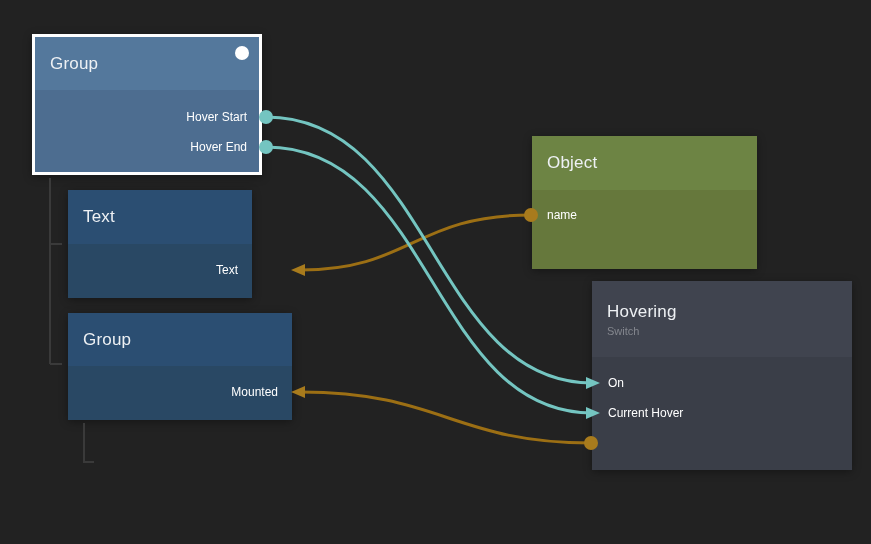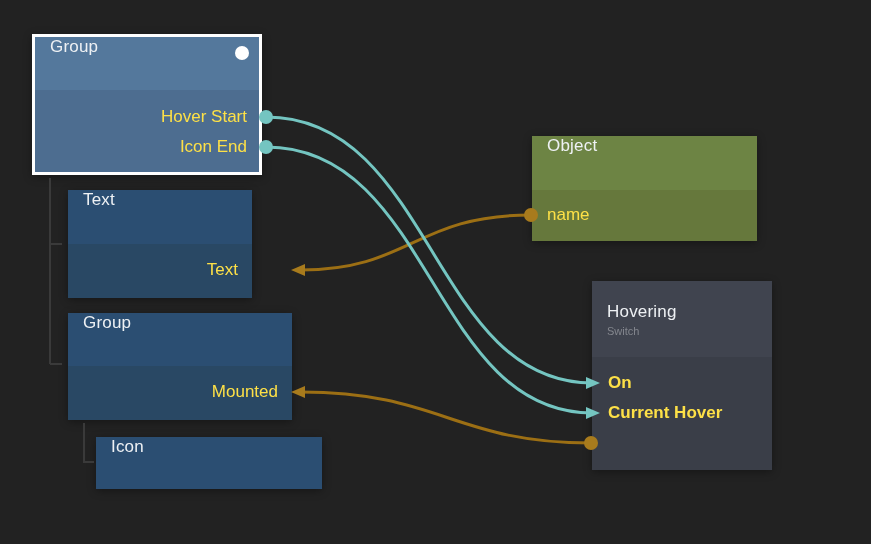--- a/index.html
+++ b/index.html
@@ -11,39 +11,40 @@
   }
   .canvas { position: absolute; inset: 0; width: 871px; height: 544px; }
 
   .node {
     position: absolute;
     box-shadow: 0 2px 8px rgba(0,0,0,0.35);
   }
   .node .header {
     position: relative;
     display: flex;
+    align-items: center;
   }
   .node .title {
     color: #eef1f4;
     font-size: 17px;
     padding-left: 15px;
     letter-spacing: 0.2px;
   }
   .node .subtitle {
     color: #84878e;
     font-size: 11px;
     padding-left: 15px;
     margin-top: 3px;
   }
   .port-row {
     height: 30px;
     display: flex;
     align-items: center;
-    color: #fde047;
-    font-size: 17px;
+    color: #ffffff;
+    font-size: 12px;
   }
   .port-right { justify-content: flex-end; padding-right: 14px; }
   .port-left  { justify-content: flex-start; padding-left: 16px; }
 
   
   #node-group-root {
     left: 32px; top: 34px; width: 230px; height: 141px;
     border: 3px solid #ffffff;
     background: #4d6d90;
   }
@@ -66,29 +67,29 @@
   
   #node-group-child { left: 68px; top: 313px; width: 224px; height: 107px; background: #294864; }
   #node-group-child .header { height: 53px; background: #2b4e72; }
   #node-group-child .body { padding-top: 11px; }
 
   
   #node-icon { left: 96px; top: 437px; width: 226px; height: 52px; background: #2b4e72; }
   #node-icon .header { height: 52px; }
 
   
-  #node-object { left: 532px; top: 136px; width: 225px; height: 105px; background: #66783c; }
+  #node-object { left: 532px; top: 136px; width: 225px; height: 133px; background: #66783c; }
   #node-object .header { height: 54px; background: #6d8444; }
   #node-object .body { padding-top: 10px; }
   #node-object .port-left { padding-left: 15px; text-align: center; }
 
   
-  #node-hovering { left: 592px; top: 281px; width: 180px; height: 189px; background: #3a3e48; }
+  #node-hovering { left: 592px; top: 281px; width: 260px; height: 189px; background: #3a3e48; }
   #node-hovering .header { height: 76px; background: #40444f; flex-direction: column; align-items: flex-start; justify-content: center; }
-  #node-hovering .body { padding-top: 11px; font-weight: bold; }
+  #node-hovering .body { padding-top: 11px; }
 
   svg.overlay {
     position: absolute; inset: 0;
     width: 871px; height: 544px;
     pointer-events: none;
     z-index: 10;
   }
   svg.overlay .wire { pointer-events: visibleStroke; }
 </style>
 </head>
@@ -96,21 +97,21 @@
 
 <div class="canvas">
 
   <div class="node" id="node-group-root">
     <div class="header">
       <span class="title">Group</span>
       <span class="status-dot"></span>
     </div>
     <div class="body">
       <div class="port-row port-right">Hover Start</div>
-      <div class="port-row port-right">Icon End</div>
+      <div class="port-row port-right">Hover End</div>
     </div>
   </div>
 
   <div class="node" id="node-text">
     <div class="header">
       <span class="title">Text</span>
     </div>
     <div class="body">
       <div class="port-row port-right">Text</div>
     </div>
@@ -118,25 +119,20 @@
 
   <div class="node" id="node-group-child">
     <div class="header">
       <span class="title">Group</span>
     </div>
     <div class="body">
       <div class="port-row port-right">Mounted</div>
     </div>
   </div>
 
-  <div class="node" id="node-icon">
-    <div class="header">
-      <span class="title">Icon</span>
-    </div>
-  </div>
 
   <div class="node" id="node-object">
     <div class="header">
       <span class="title">Object</span>
     </div>
     <div class="body">
       <div class="port-row port-left">name</div>
     </div>
   </div>
 

